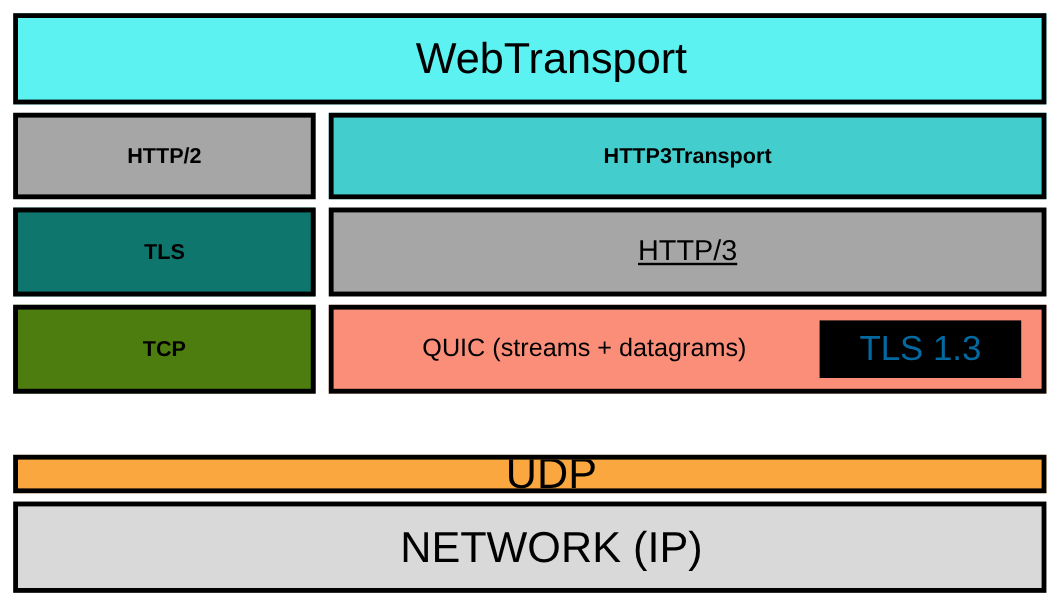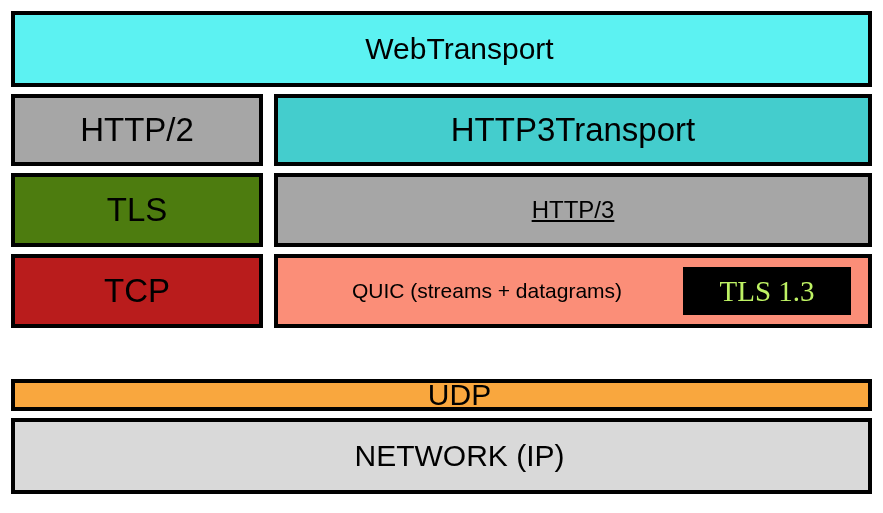--- a/index.html
+++ b/index.html
@@ -62,22 +62,22 @@
   .full {
     width: 100%;
   }
 
   .lbl {
     display: block;
     white-space: pre-line;
   }
 
   
-  .fs-xl { font-size: 30px; padding-left: 36px; }
-  .fs-lg { font-size: 33px; }
+  .fs-xl { font-size: 36px; padding-left: 36px; }
+  .fs-lg { font-size: 18px; font-weight: bold; }
   .fs-md { font-size: 24px; text-decoration: underline; }
 
   
   .quic-inner {
     position: absolute;
     inset: 0;
     display: flex;
     align-items: center;
     padding-left: 36px;
   }
@@ -88,26 +88,25 @@
     text-align: center;
     font-size: 21px;
   }
   .tls13-chip {
     position: absolute;
     right: 17px;
     top: 9px;
     bottom: 9px;
     width: 168px;
     background: #000000;
-    color: #bef264;
+    color: #0369a1;
     display: flex;
     align-items: center;
     justify-content: center;
     font-size: 29px;
-    font-family: Liberation Serif, serif;
   }
 </style>
 </head>
 <body>
 
 <div id="diagram">
   <div class="stack">
 
     <div class="row row-full">
       <div class="box full fs-xl" style="background:#5CF2F2;">
@@ -118,30 +117,30 @@
     <div class="row row-split">
       <div class="box col-left fs-lg" style="background:#A6A6A6;">
         <span class="lbl">HTTP/2</span>
       </div>
       <div class="box col-right fs-lg" style="background:#44CDCD;justify-content:center;">
         <span class="lbl">HTTP3Transport</span>
       </div>
     </div>
 
     <div class="row row-split2">
-      <div class="box col-left fs-lg" style="background:#4d7c0f;">
+      <div class="box col-left fs-lg" style="background:#0f766e;">
         <span class="lbl">TLS</span>
       </div>
       <div class="box col-right" style="background:#A6A6A6;flex-direction:column;">
         <span class="lbl fs-md">HTTP/3</span>
       </div>
     </div>
 
     <div class="row row-split2">
-      <div class="box col-left fs-lg" style="background:#b91c1c;">
+      <div class="box col-left fs-lg" style="background:#4d7c0f;">
         <span class="lbl">TCP</span>
       </div>
       <div class="box col-right" style="background:#FB8E78;">
         <div class="quic-inner">
           <span class="lbl quic-text">QUIC (streams + datagrams)</span>
           <div class="tls13-chip">
             <span class="lbl">TLS 1.3</span>
           </div>
         </div>
       </div>

